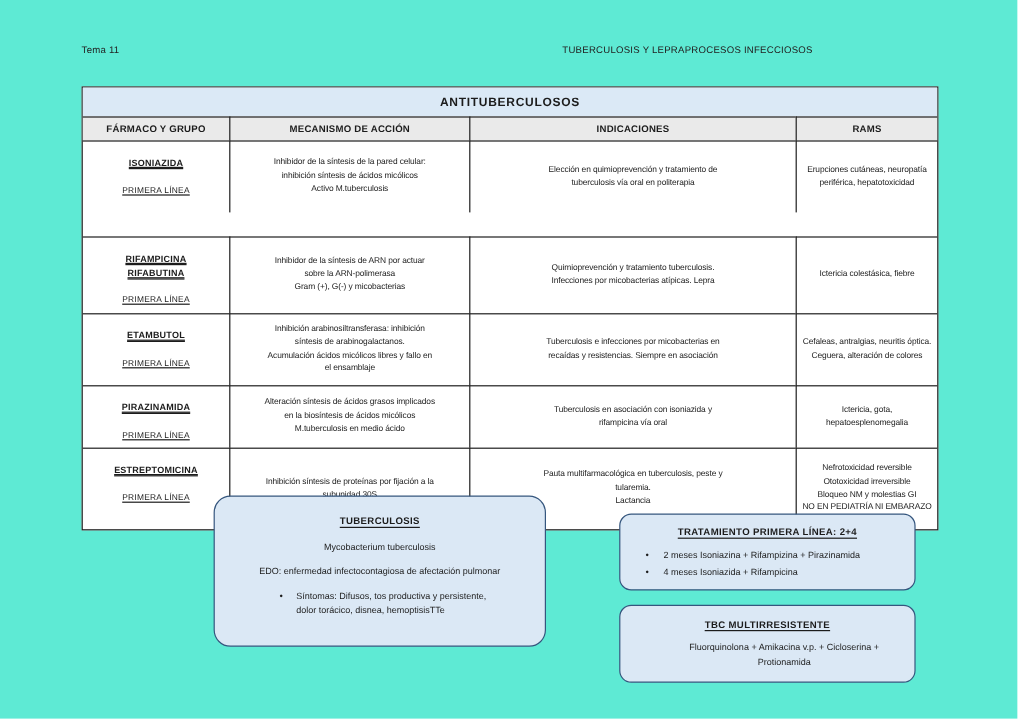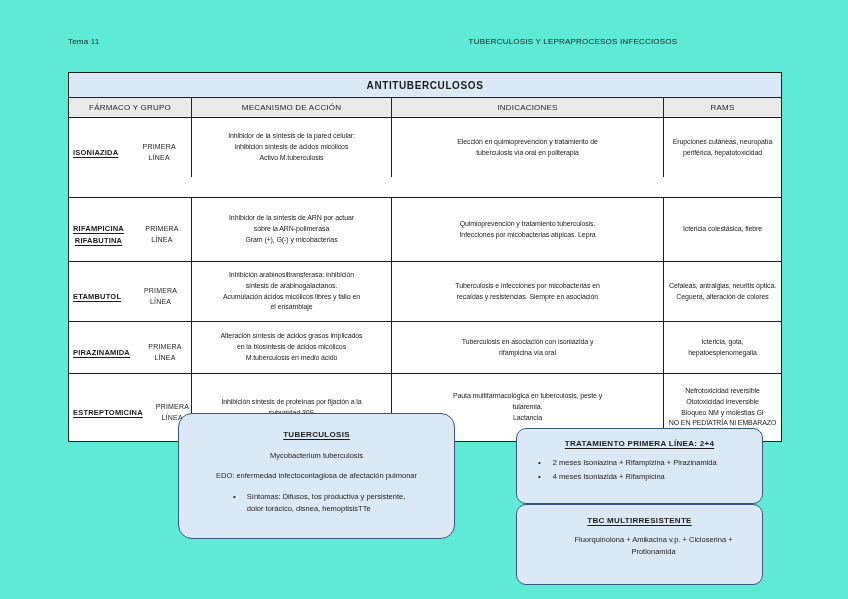--- a/index.html
+++ b/index.html
@@ -14,45 +14,45 @@
   .doc-header .h-center { flex:1.4; text-align:right; }
   .doc-header .h-right { flex:1; text-align:left; }
 
   
   .tbl { position:absolute; left:68px; top:72px; width:714px; box-sizing:border-box; border:1px solid #1f1f1f; background:#fff; }
   .tbl-title { height:24px; background:var(--title_bg,#dbe9f6); display:flex; align-items:center; justify-content:center;
                font-weight:bold; font-size:10px; letter-spacing:.6px; }
   .hdr-row, .t-row { display:grid; grid-template-columns:122px 200px 272px 1fr; }
   .hdr-row > div { background:var(--header_bg,#eaeaea); border-top:1px solid #1f1f1f; border-left:1px solid #1f1f1f;
                    height:20px; display:flex; align-items:center; justify-content:center;
-                   font-weight:normal; font-size:8px; letter-spacing:.2px; box-sizing:border-box; }
+                   font-weight:bold; font-size:8px; letter-spacing:.2px; box-sizing:border-box; }
   .hdr-row > div:first-child { border-left:none; }
   .t-row > div { border-top:1px solid #1f1f1f; border-left:1px solid #1f1f1f; box-sizing:border-box;
                  display:flex; align-items:center; justify-content:center; text-align:center;
                  font-size:7px; line-height:1.55; letter-spacing:-0.1px; white-space:pre-line; padding:2px 4px; }
-  .t-row > div:first-child { border-left:none; flex-direction:row; justify-content:flex-start; padding-top:12px; gap:13px; }
+  .t-row > div:first-child { border-left:none; flex-direction:column; justify-content:flex-start; padding-top:12px; gap:13px;text-decoration:underline; }
   .r1 { height:60px; } .r2 { height:64px;margin-top:20px; } .r3 { height:52px; } .r4 { height:60px; } .r5 { height:68px; }
   .drug { font-weight:bold; font-size:7.5px; text-decoration:underline; text-underline-offset:2px; letter-spacing:.2px; }
   .group { font-size:7px; letter-spacing:.2px; }
 
   
   .note { position:absolute; box-sizing:border-box; background:var(--box_bg,#dbe8f5); border:1.5px solid var(--box_border,#35567e);
           font-size:7.5px; line-height:1.5; }
   .note-title { font-weight:bold; font-size:8px; letter-spacing:.3px; text-decoration:underline; text-underline-offset:2px; text-align:center; }
 
   .note-tb { left:178px; top:413px; width:277px; height:126px; border-radius:14px;
              display:flex; flex-direction:column; align-items:center; padding-top:15px; gap:9px; }
   .tb-bullet { align-self:flex-start; margin-left:54px; display:flex; gap:11px; text-align:left; white-space:pre-line; line-height:1.6; }
 
-  .note-tx { left:516px; top:428px; width:247px; height:76px; border-radius:10px; padding-top:9px; }
+  .note-tx { left:516px; top:428px; width:247px; height:64px; border-radius:10px; padding-top:9px; }
   .note-tx .note-title { margin-bottom:7px; }
   .tx-bullets { margin-left:21px; display:flex; flex-direction:column; gap:3px; }
   .tx-bullet { display:flex; gap:12px; text-align:left; }
 
-  .note-mr { left:516px; top:504px; width:247px; height:81px; border-radius:10px; padding-top:10px; }
+  .note-mr { left:516px; top:504px; width:247px; height:65px; border-radius:10px; padding-top:10px; }
   .note-mr .note-title { margin-bottom:7px; }
   .mr-text { text-align:center; white-space:pre-line; line-height:1.6;padding-left:28px; }
 
   .bullet-dot { font-size:8px; line-height:1.4; }
 </style>
 </head>
 <body>
 
 <div class="page">
 

